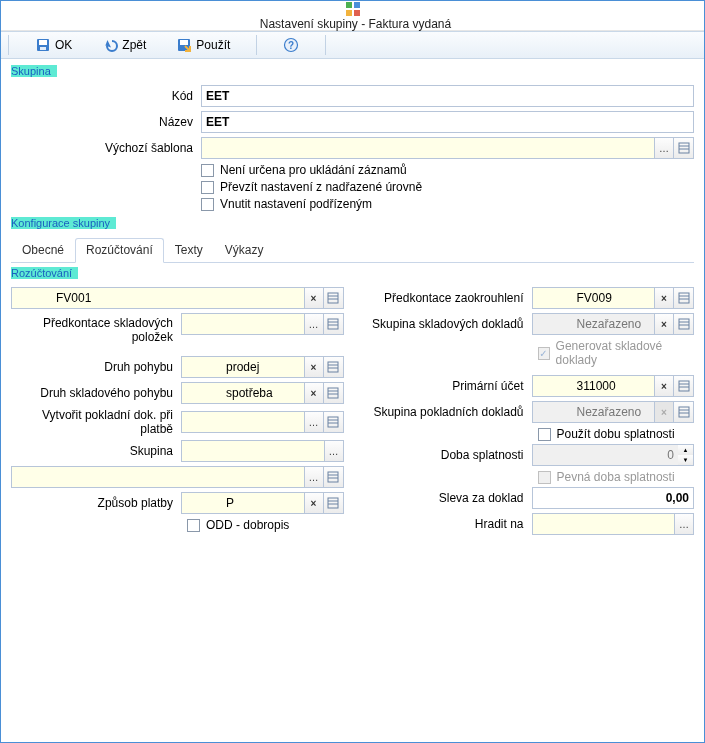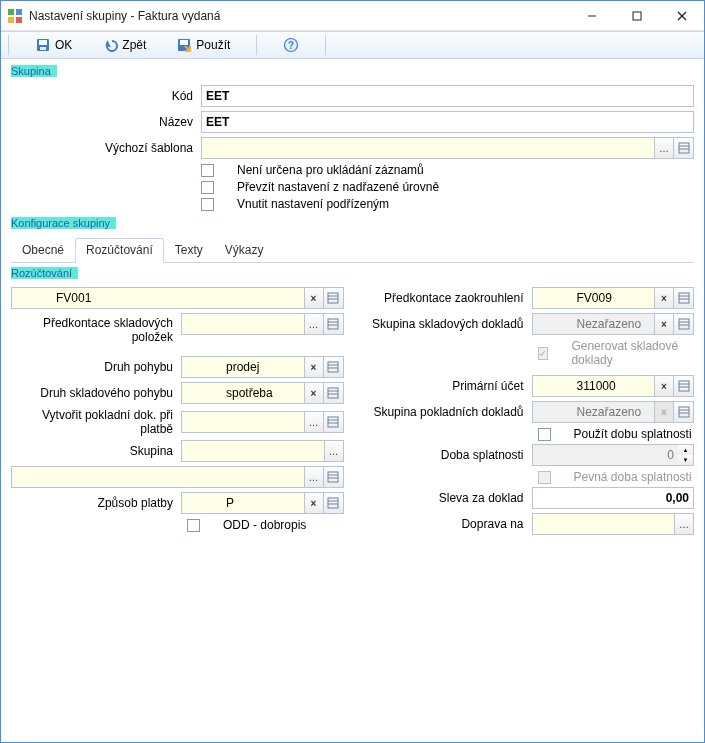--- a/index.html
+++ b/index.html
@@ -17,20 +17,21 @@
 }
 
 
 .titlebar {
   height: 30px;
   background: #fff;
   display: flex;
   align-items: center;
   padding-left: 6px;
   border-bottom: 1px solid #e6e6e6;
+  flex-direction: column;
 }
 .titlebar .app-icon {
   width: 16px; height: 16px;
   margin-right: 6px;
   display: inline-flex;
 }
 .titlebar .title { flex: 1; font-size: 12px; color: #222; }
 .titlebar .win-btn {
   width: 45px; height: 30px;
   display: flex; align-items: center; justify-content: center;
@@ -143,21 +144,21 @@
   color: #333;
 }
 .inp-btn + .inp-btn { border-left: none; }
 .inp-btn.x { font-weight: bold; }
 .inp-btn.dots::after { content: "…"; }
 .inp-btn.lookup svg { width: 12px; height: 12px; }
 
 .chk-row {
   display: flex;
   align-items: center;
-  gap: 23px;
+  gap: 6px;
   margin-bottom: 3px;
 }
 .chk {
   width: 13px; height: 13px;
   border: 1px solid #8a98aa;
   background: #fff;
   display: inline-flex;
   align-items: center;
   justify-content: center;
   font-size: 10px;
@@ -592,21 +593,21 @@
       </div>
 
       <div class="form-row">
         <span class="lbl wide-lbl">Sleva za doklad</span>
         <div class="inp white num-right">
             <span>0,00</span>
           </div>
       </div>
 
       <div class="form-row">
-        <span class="lbl wide-lbl">Doprava na</span>
+        <span class="lbl wide-lbl">Hradit na</span>
         <div class="inp-wrap">
           <div class="inp">
               <span></span>
             </div>
           <div class="inp-btn dots"></div>
         </div>
       </div>
     </div>
   </div>
 

